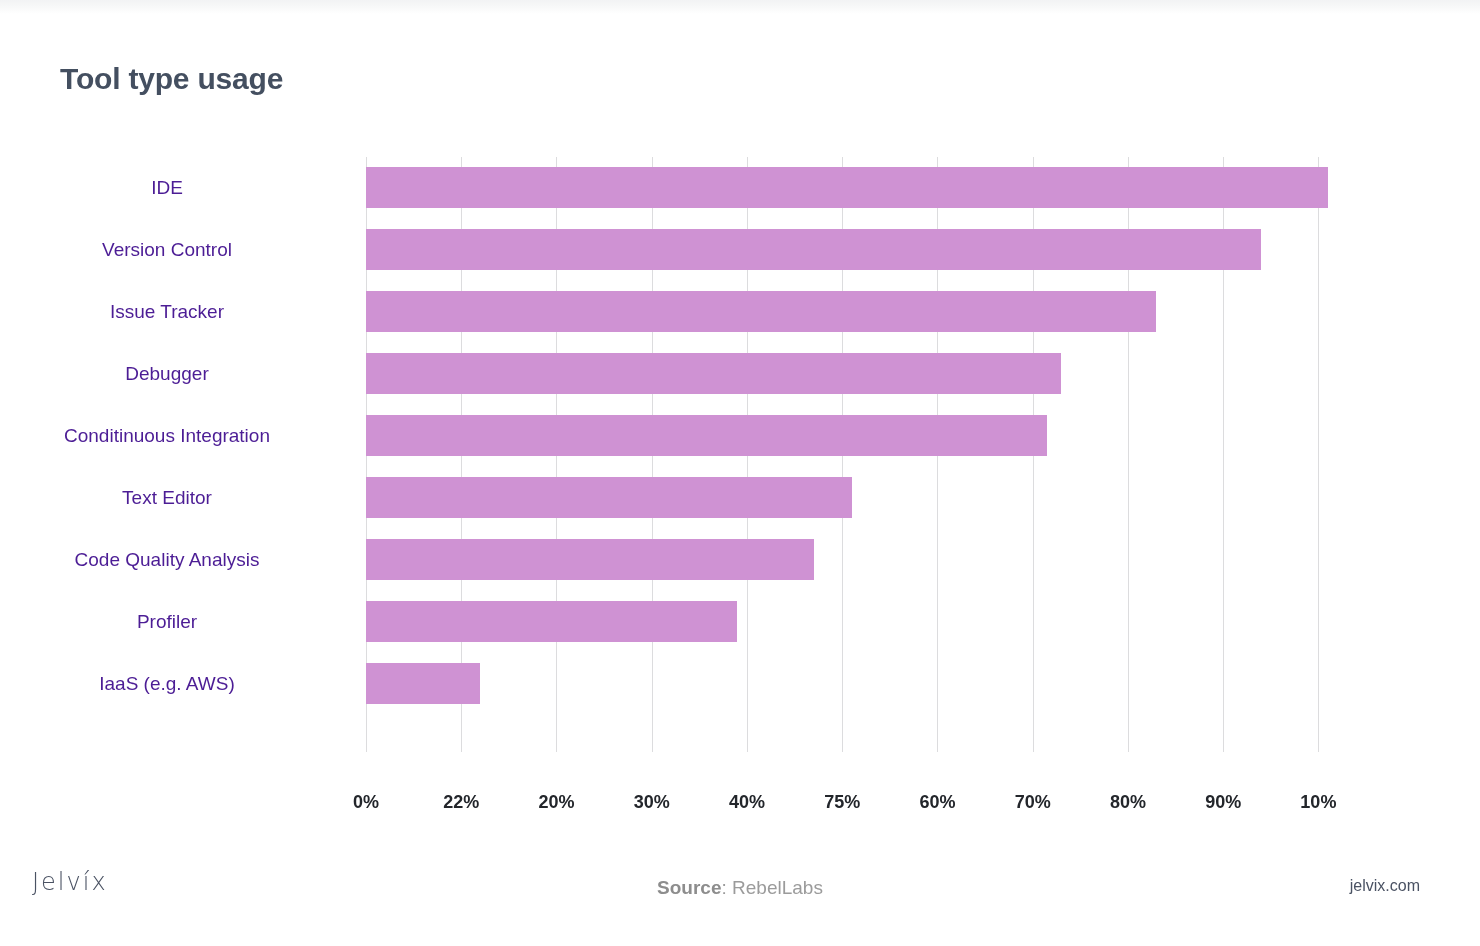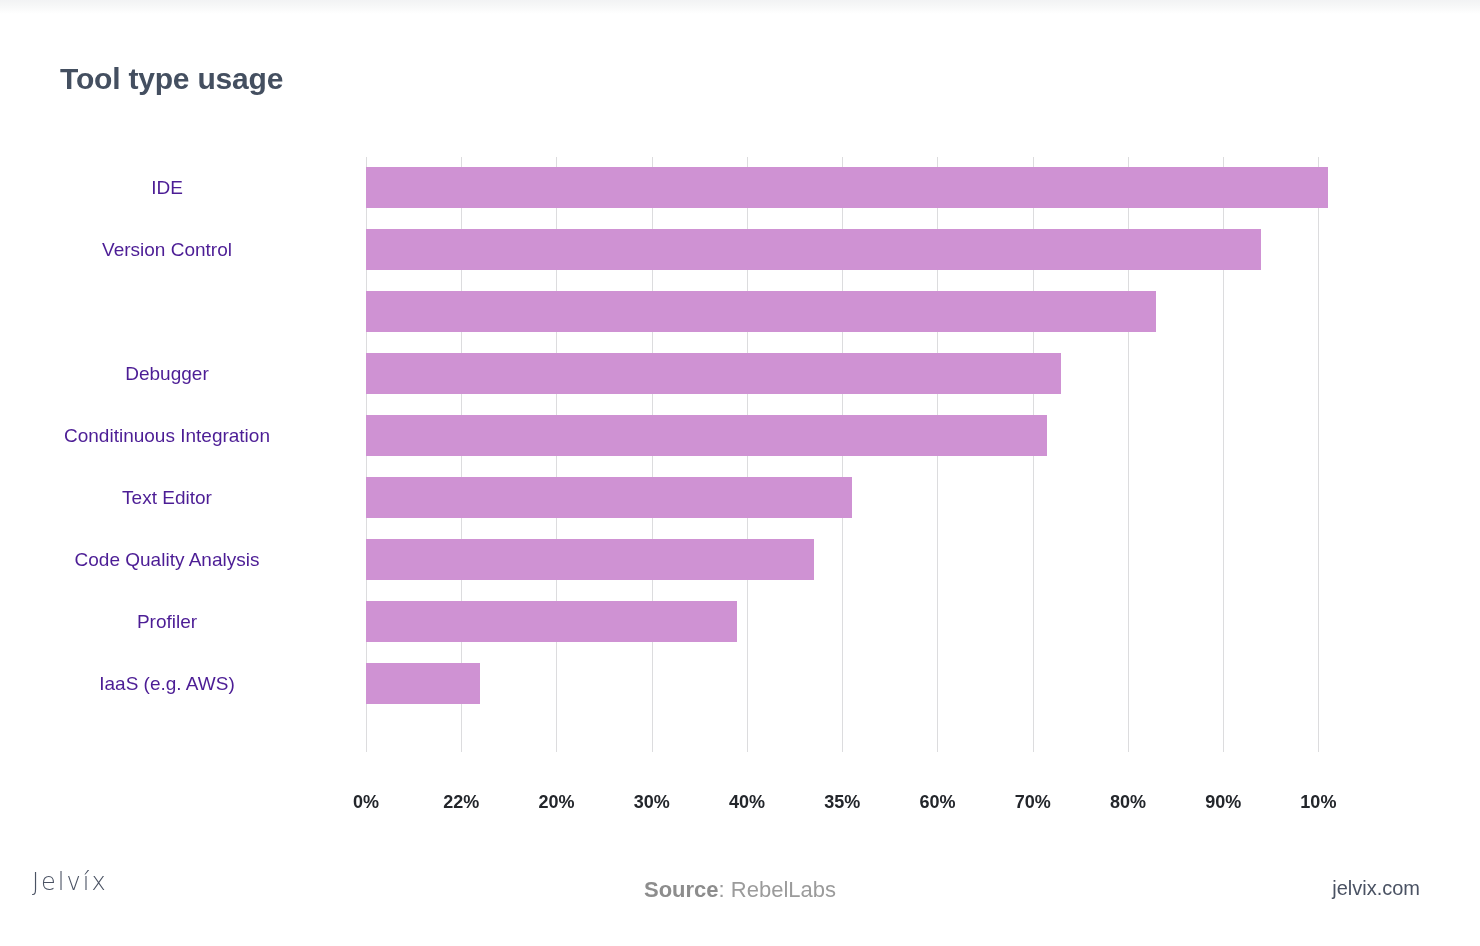--- a/index.html
+++ b/index.html
@@ -142,32 +142,32 @@
     letter-spacing: 2px;
     font-family: "DejaVu Sans", sans-serif;
     font-weight: 300;
   }
   .source {
     position: absolute;
     left: 0;
     top: 9px;
     width: 1480px;
     text-align: center;
-    font-size: 22px;
+    font-size: 19px;
     color: #9b9b9b;
   }
   .source .source-key {
     font-weight: bold;
     color: #8d8d8d;
   }
   .site {
     position: absolute;
     right: 60px;
     top: 9px;
-    font-size: 20px;
+    font-size: 16px;
     color: #4a5263;
   }
 </style>
 </head>
 <body>
 
 <div class="top-band"></div>
 
 <div class="page">
 
@@ -213,35 +213,36 @@
         <div class="bar" title="Profiler: 39%" style="width: 371.429px; background: rgb(207, 146, 211);"></div>
       </div>
       <div class="bar-band" style="top: 496px;">
         <div class="bar" title="IaaS (e.g. AWS): 12%" style="width: 114.286px; background: rgb(207, 146, 211);"></div>
       </div>
     </div>
 
   <div class="cat-labels" id="catLabels">
       <div class="cat-label" style="top: 0px;">IDE</div>
       <div class="cat-label" style="top: 62px;">Version Control</div>
+      <div class="cat-label" style="top: 124px;">Issue Tracker</div>
       <div class="cat-label" style="top: 186px;">Debugger</div>
       <div class="cat-label" style="top: 248px;">Conditinuous Integration</div>
       <div class="cat-label" style="top: 310px;">Text Editor</div>
       <div class="cat-label" style="top: 372px;">Code Quality Analysis</div>
       <div class="cat-label" style="top: 434px;">Profiler</div>
       <div class="cat-label" style="top: 496px;">IaaS (e.g. AWS)</div>
     </div>
 
   <div class="tick-labels" id="tickLabels">
       <div class="tick-label" style="left: 0px;">0%</div>
       <div class="tick-label" style="left: 95.2381px;">22%</div>
       <div class="tick-label" style="left: 190.476px;">20%</div>
       <div class="tick-label" style="left: 285.714px;">30%</div>
       <div class="tick-label" style="left: 380.952px;">40%</div>
-      <div class="tick-label" style="left: 476.19px;">35%</div>
+      <div class="tick-label" style="left: 476.19px;">75%</div>
       <div class="tick-label" style="left: 571.429px;">60%</div>
       <div class="tick-label" style="left: 666.667px;">70%</div>
       <div class="tick-label" style="left: 761.905px;">80%</div>
       <div class="tick-label" style="left: 857.143px;">90%</div>
       <div class="tick-label" style="left: 952.381px;">10%</div>
     </div>
 
   <div class="footer">
     <div class="logo">Jelvíx</div>
     <div class="source">

